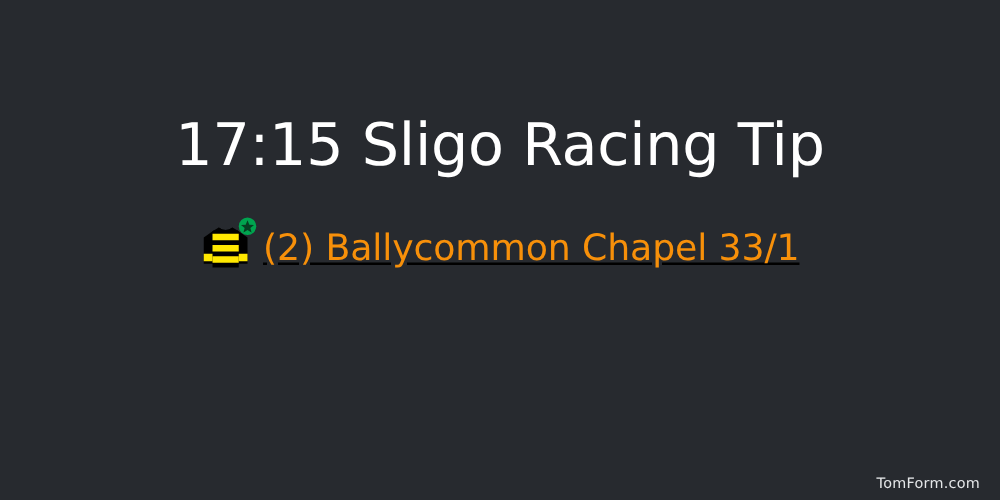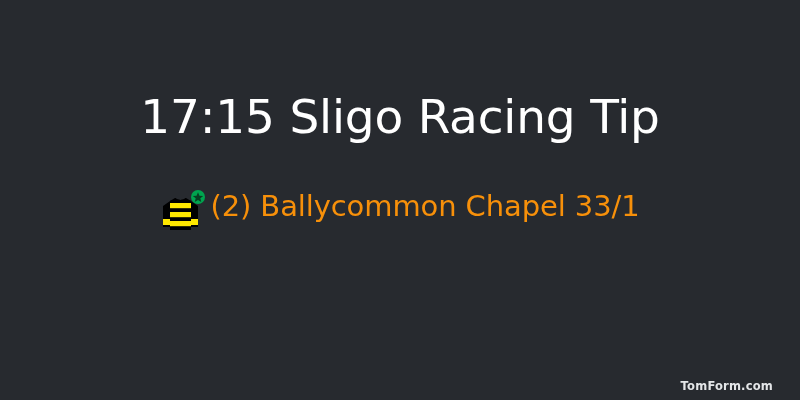--- a/index.html
+++ b/index.html
@@ -18,42 +18,44 @@
   .card {
     position: absolute;
     left: 0;
     top: 0;
     width: 800px;
     height: 400px;
     box-sizing: border-box;
     display: flex;
     flex-direction: column;
     align-items: center;
+    text-decoration: underline;
   }
 
   
   .title-row {
     margin-top: 92px;
     width: 100%;
     text-align: center;
     line-height: 1.05;
   }
   .title {
     display: inline-block;
     color: #FFFFFF;
     font-size: 47px;
     font-weight: 400;
     letter-spacing: -0.2px;
     white-space: nowrap;
   }
 
   
   .tip-row {
-    margin-top: 48px;
+    margin-top: 32px;
     display: flex;
+    align-items: center;
     justify-content: center;
     gap: 4px;
     width: 100%;
   }
 
   .silks {
     width: 46px;
     height: 50px;
     flex: 0 0 auto;
     display: block;
@@ -77,25 +79,25 @@
     color: #E8E9EA;
     font-size: 15px;
     font-weight: 400;
     letter-spacing: 0px;
     white-space: nowrap;
   }
 
   
   .watermark {
     position: absolute;
-    right: 27px;
+    right: 16px;
     bottom: 7px;
     color: #E4E6E8;
     font-size: 11.5px;
-    font-weight: 700;
+    font-weight: 400;
     letter-spacing: 0.2px;
     white-space: nowrap;
   }
 </style>
 </head>
 <body>
 
 <div class="card">
 
   <div class="title-row">

